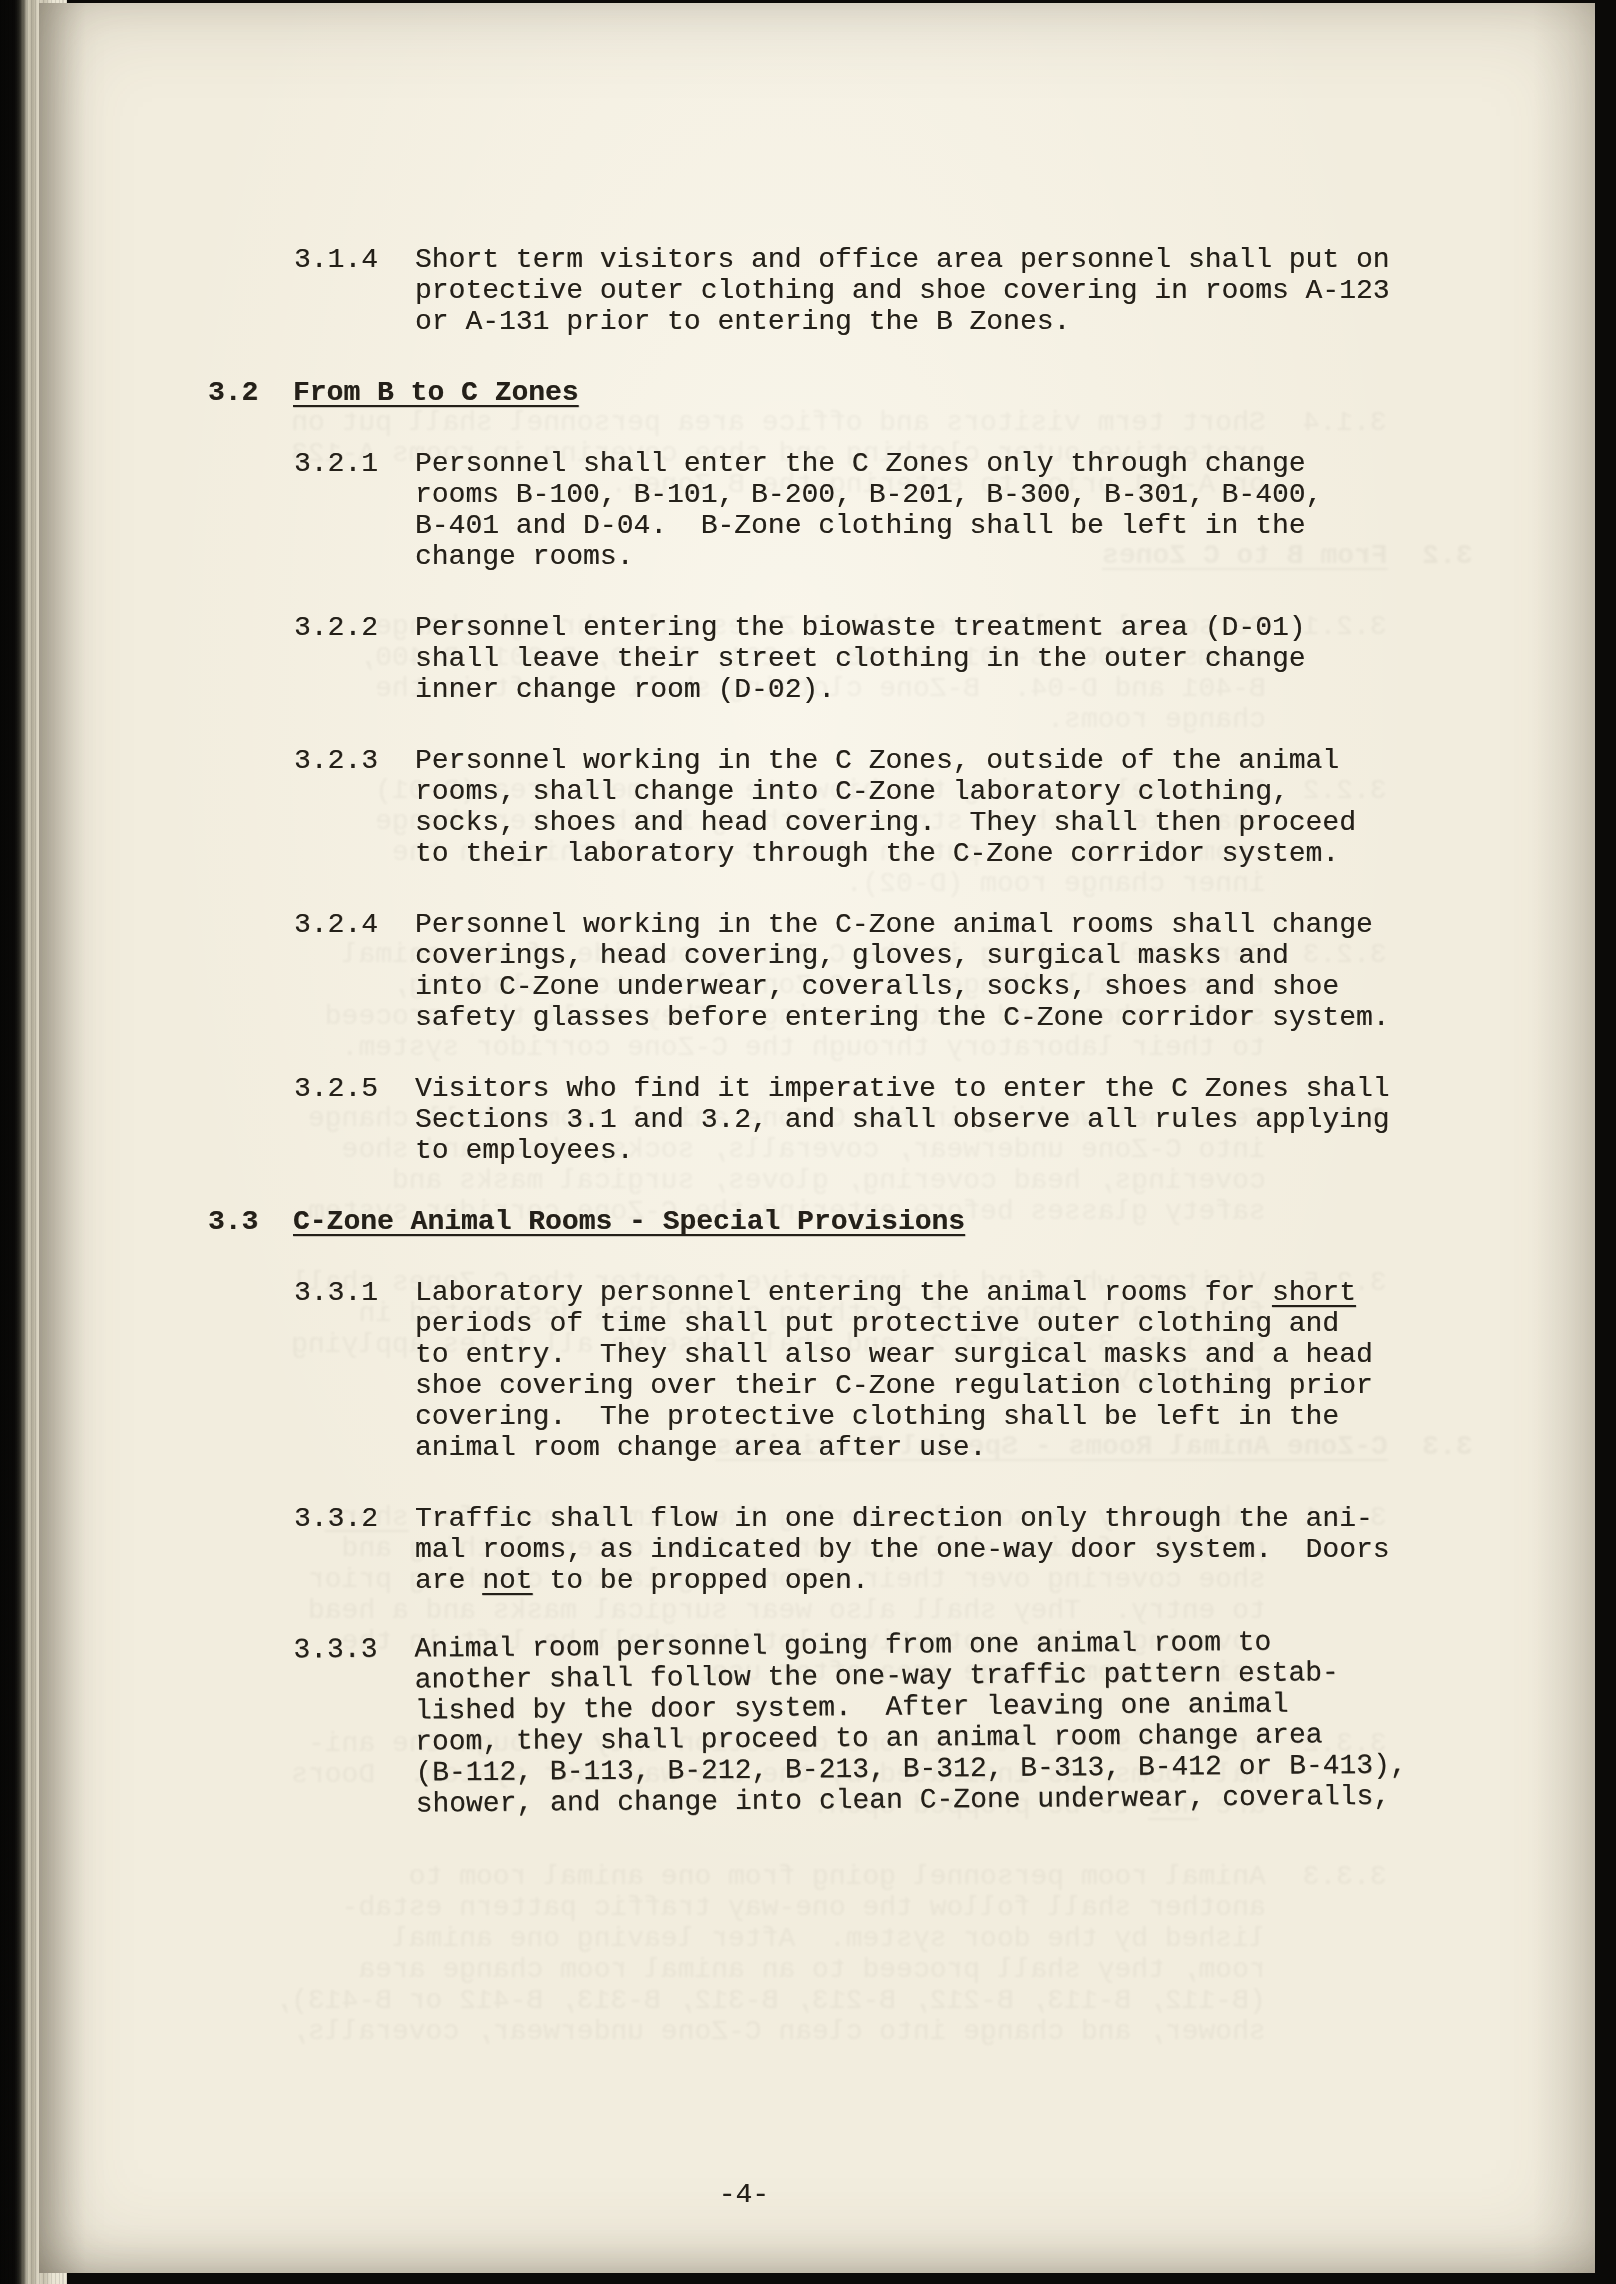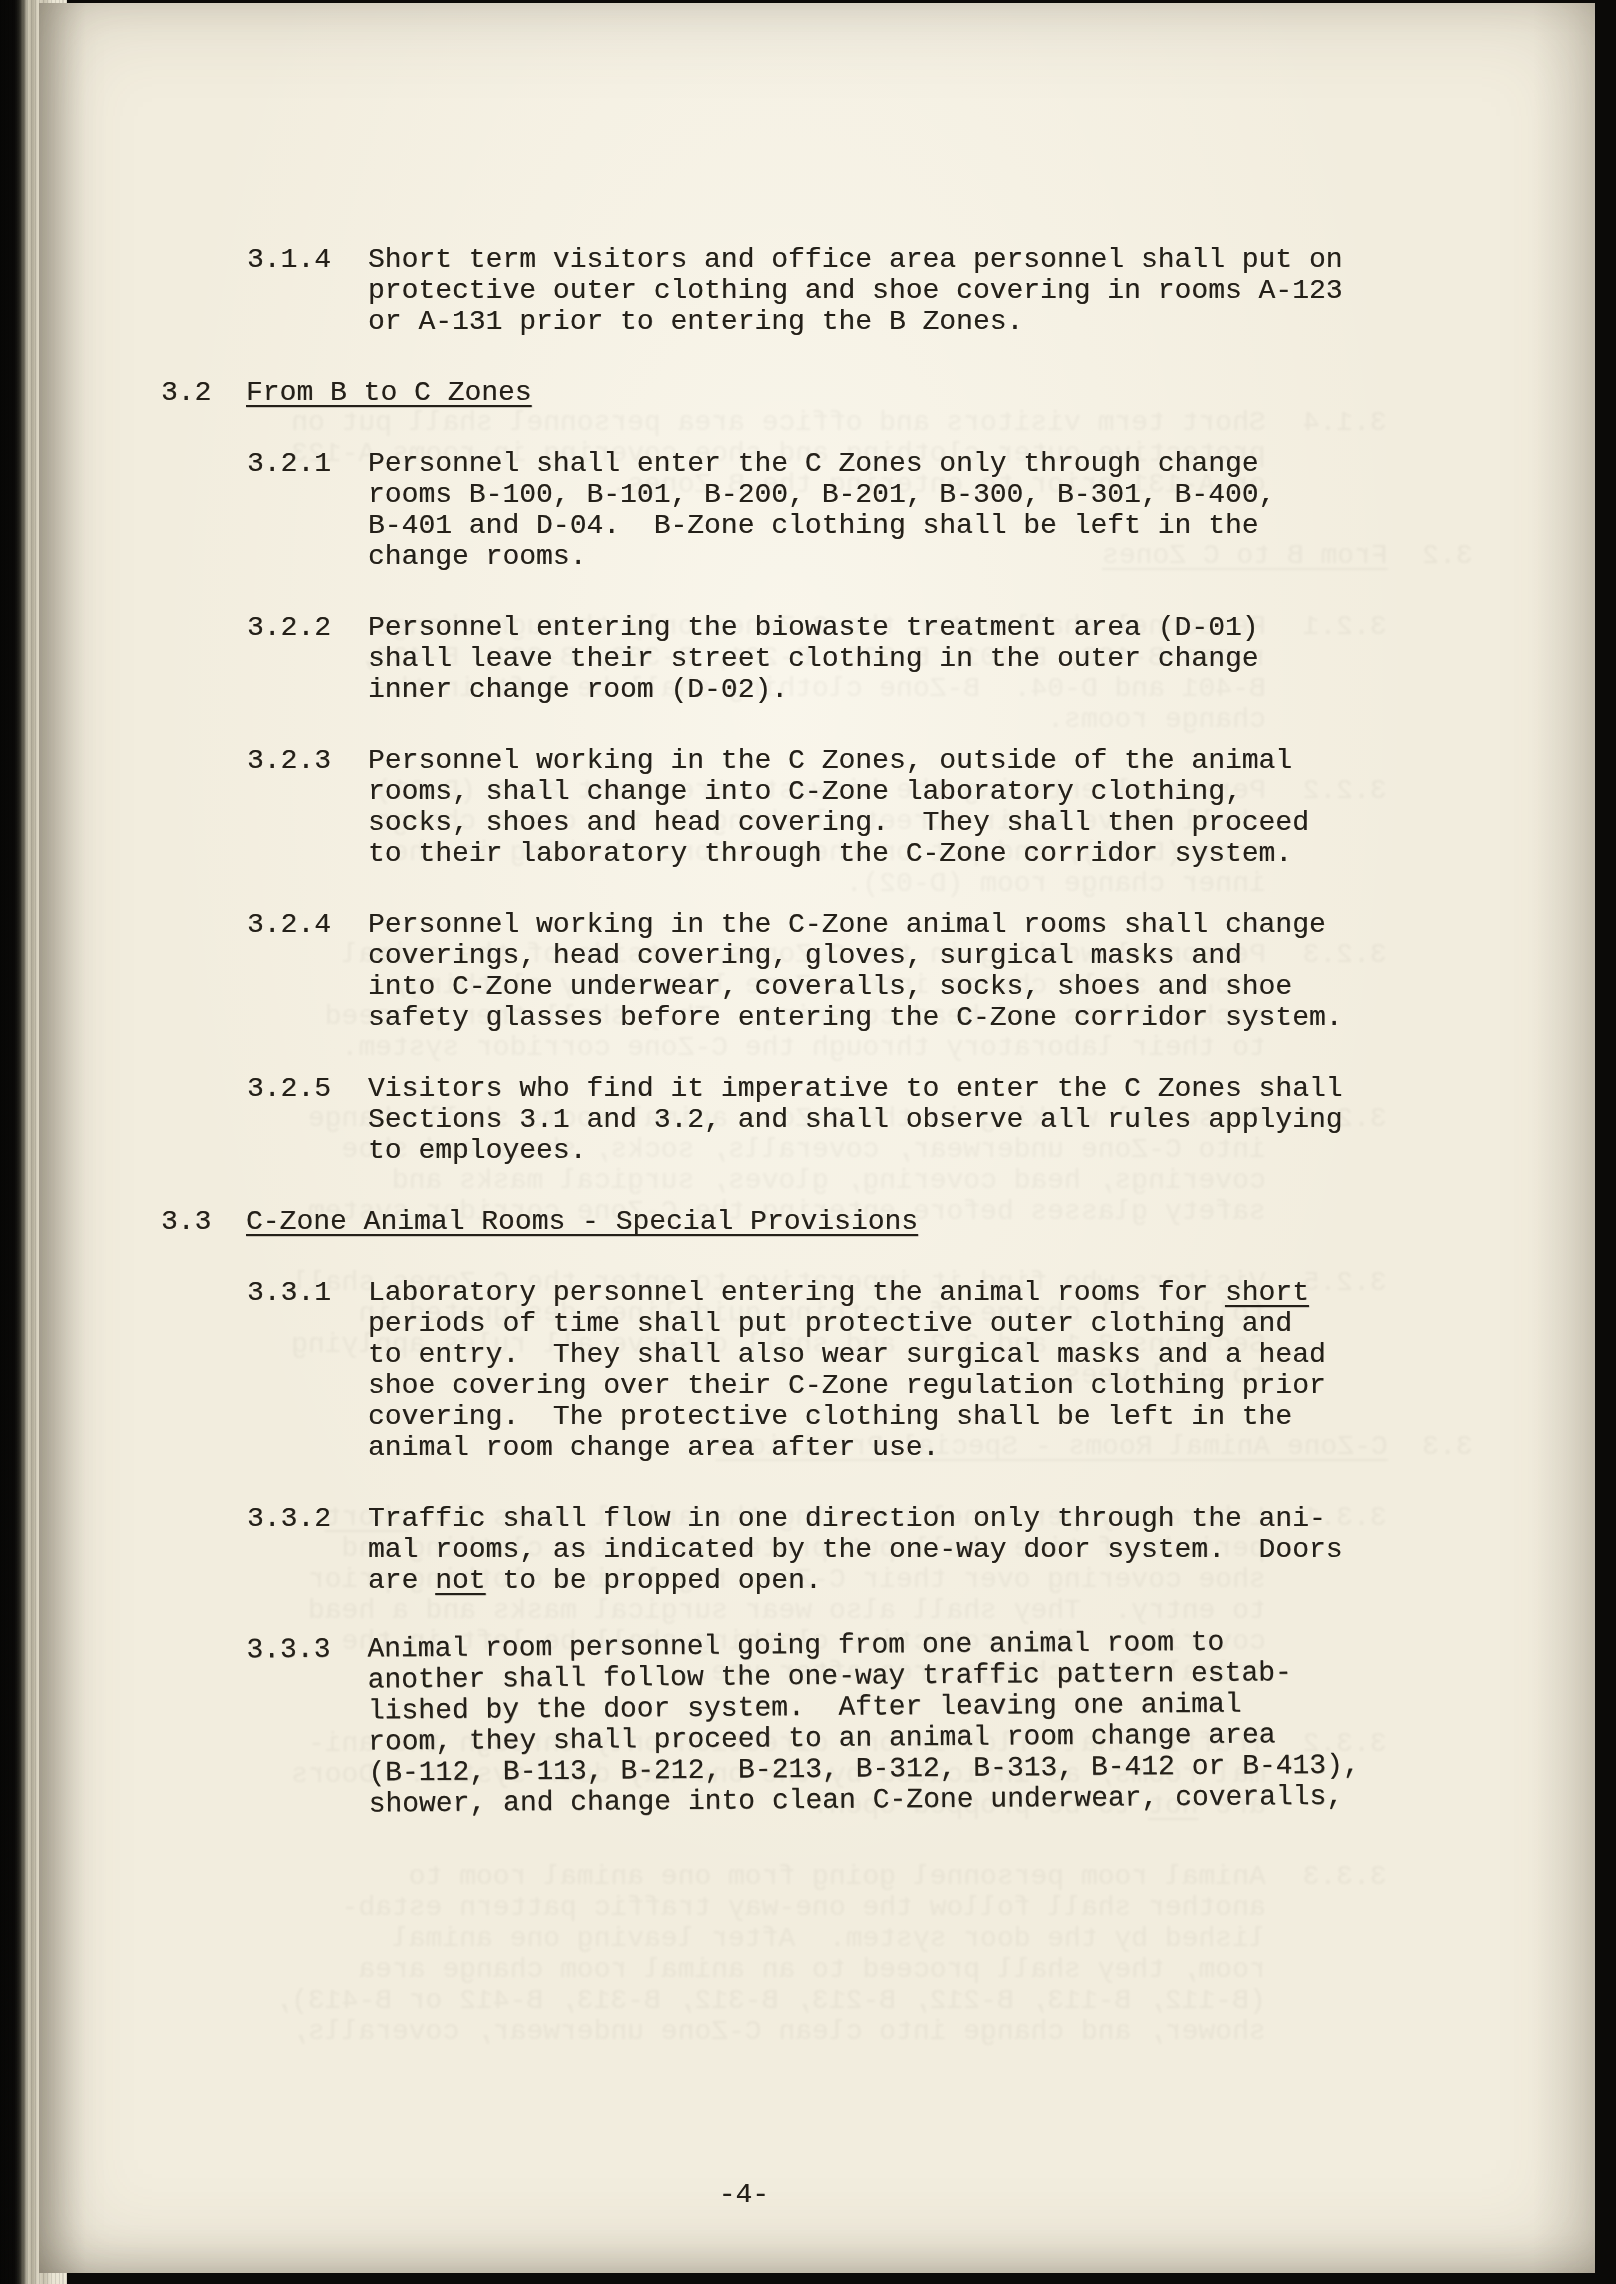--- a/index.html
+++ b/index.html
@@ -33,27 +33,28 @@
     box-shadow:
       inset 0 0 95px rgba(96,84,60,.22),
       inset 28px 0 56px -25px rgba(50,44,30,.38),
       inset 0 -22.4px 51px -28px rgba(50,44,30,.30);
   }
   .content {
     position: absolute; left: 0; top: 241px; right: 0;
     color: #242019;
     font-size: 28px; line-height: 31px;
     text-shadow: 0.3px 0.4px 0.5px rgba(36,32,25,.50);
+    padding-left: 47px;
   }
   .block { margin-bottom: 40px; }
   .item { display: flex; padding-left: 208px; }
   .item .num { flex: none; width: 121px; }
   .lines { flex: none; }
   .line { white-space: pre; }
-  .heading { padding-left: 122px; margin-top: 34px; }
+  .heading { padding-left: 122px; margin-top: 34px; font-weight: bold; }
   .heading .num { display: inline-block; width: 85px; }
   .title, .u {
     text-decoration: underline;
     text-decoration-thickness: 2px;
     text-underline-offset: 5px;
   }
   .content .block:last-child {
     transform: rotate(-0.45deg);
     transform-origin: left center;
   }

